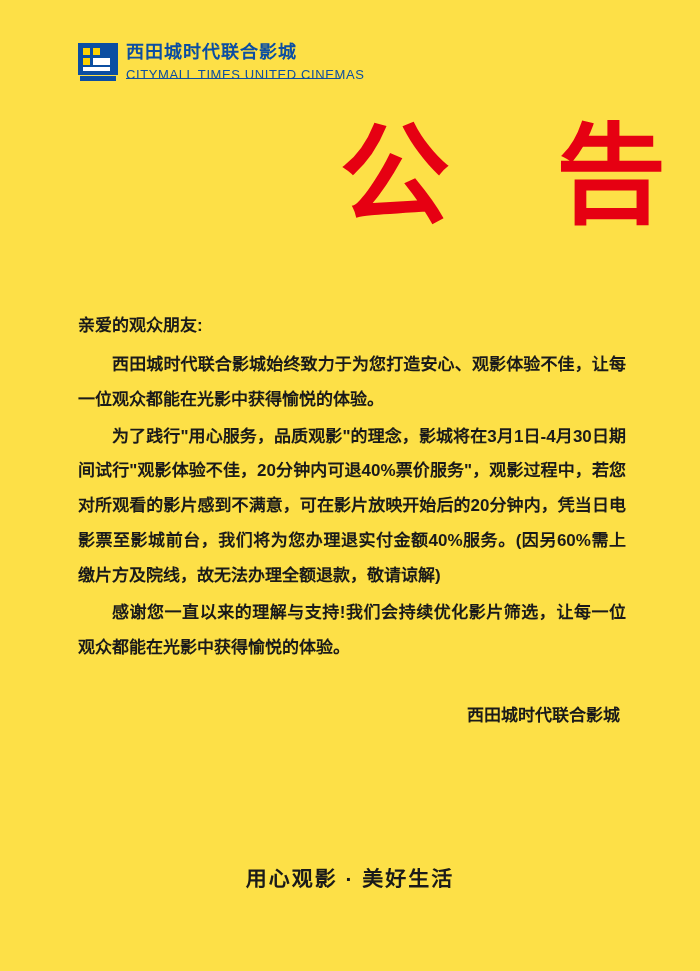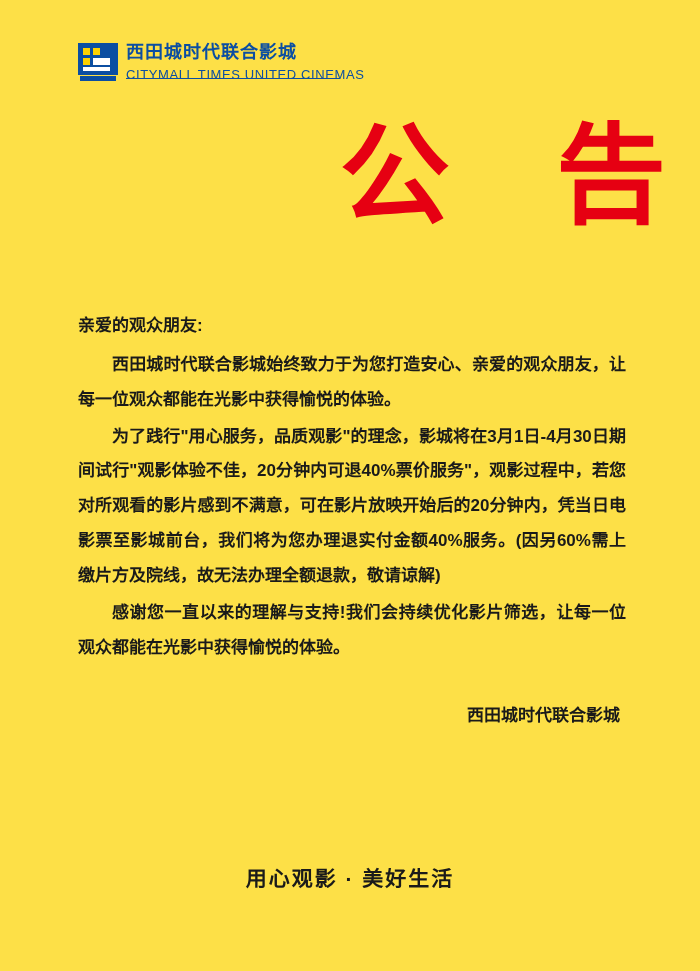--- a/index.html
+++ b/index.html
@@ -170,21 +170,21 @@
       <div class="logo-cn">西田城时代联合影城</div>
       <div class="logo-en">CITYMALL TIMES UNITED CINEMAS</div>
     </div>
     <div class="logo-rule"></div>
   </div>
 
   <div class="title">公 告</div>
 
   <div class="body-wrap">
     <div class="salutation">亲爱的观众朋友:</div>
-    <p class="para">西田城时代联合影城始终致力于为您打造安心、亲爱的观众朋友，让每一位观众都能在光影中获得愉悦的体验。</p>
+    <p class="para">西田城时代联合影城始终致力于为您打造安心、观影体验不佳，让每一位观众都能在光影中获得愉悦的体验。</p>
     <p class="para">为了践行"用心服务，品质观影"的理念，影城将在3月1日-4月30日期间试行"观影体验不佳，20分钟内可退40%票价服务"，观影过程中，若您对所观看的影片感到不满意，可在影片放映开始后的20分钟内，凭当日电影票至影城前台，我们将为您办理退实付金额40%服务。(因另60%需上缴片方及院线，故无法办理全额退款，敬请谅解)</p>
     <p class="para">感谢您一直以来的理解与支持!我们会持续优化影片筛选，让每一位观众都能在光影中获得愉悦的体验。</p>
     <div class="signature">西田城时代联合影城</div>
   </div>
 
   <div class="slogan">用心观影 · 美好生活</div>
 
 </div>
 
 </body></html>

